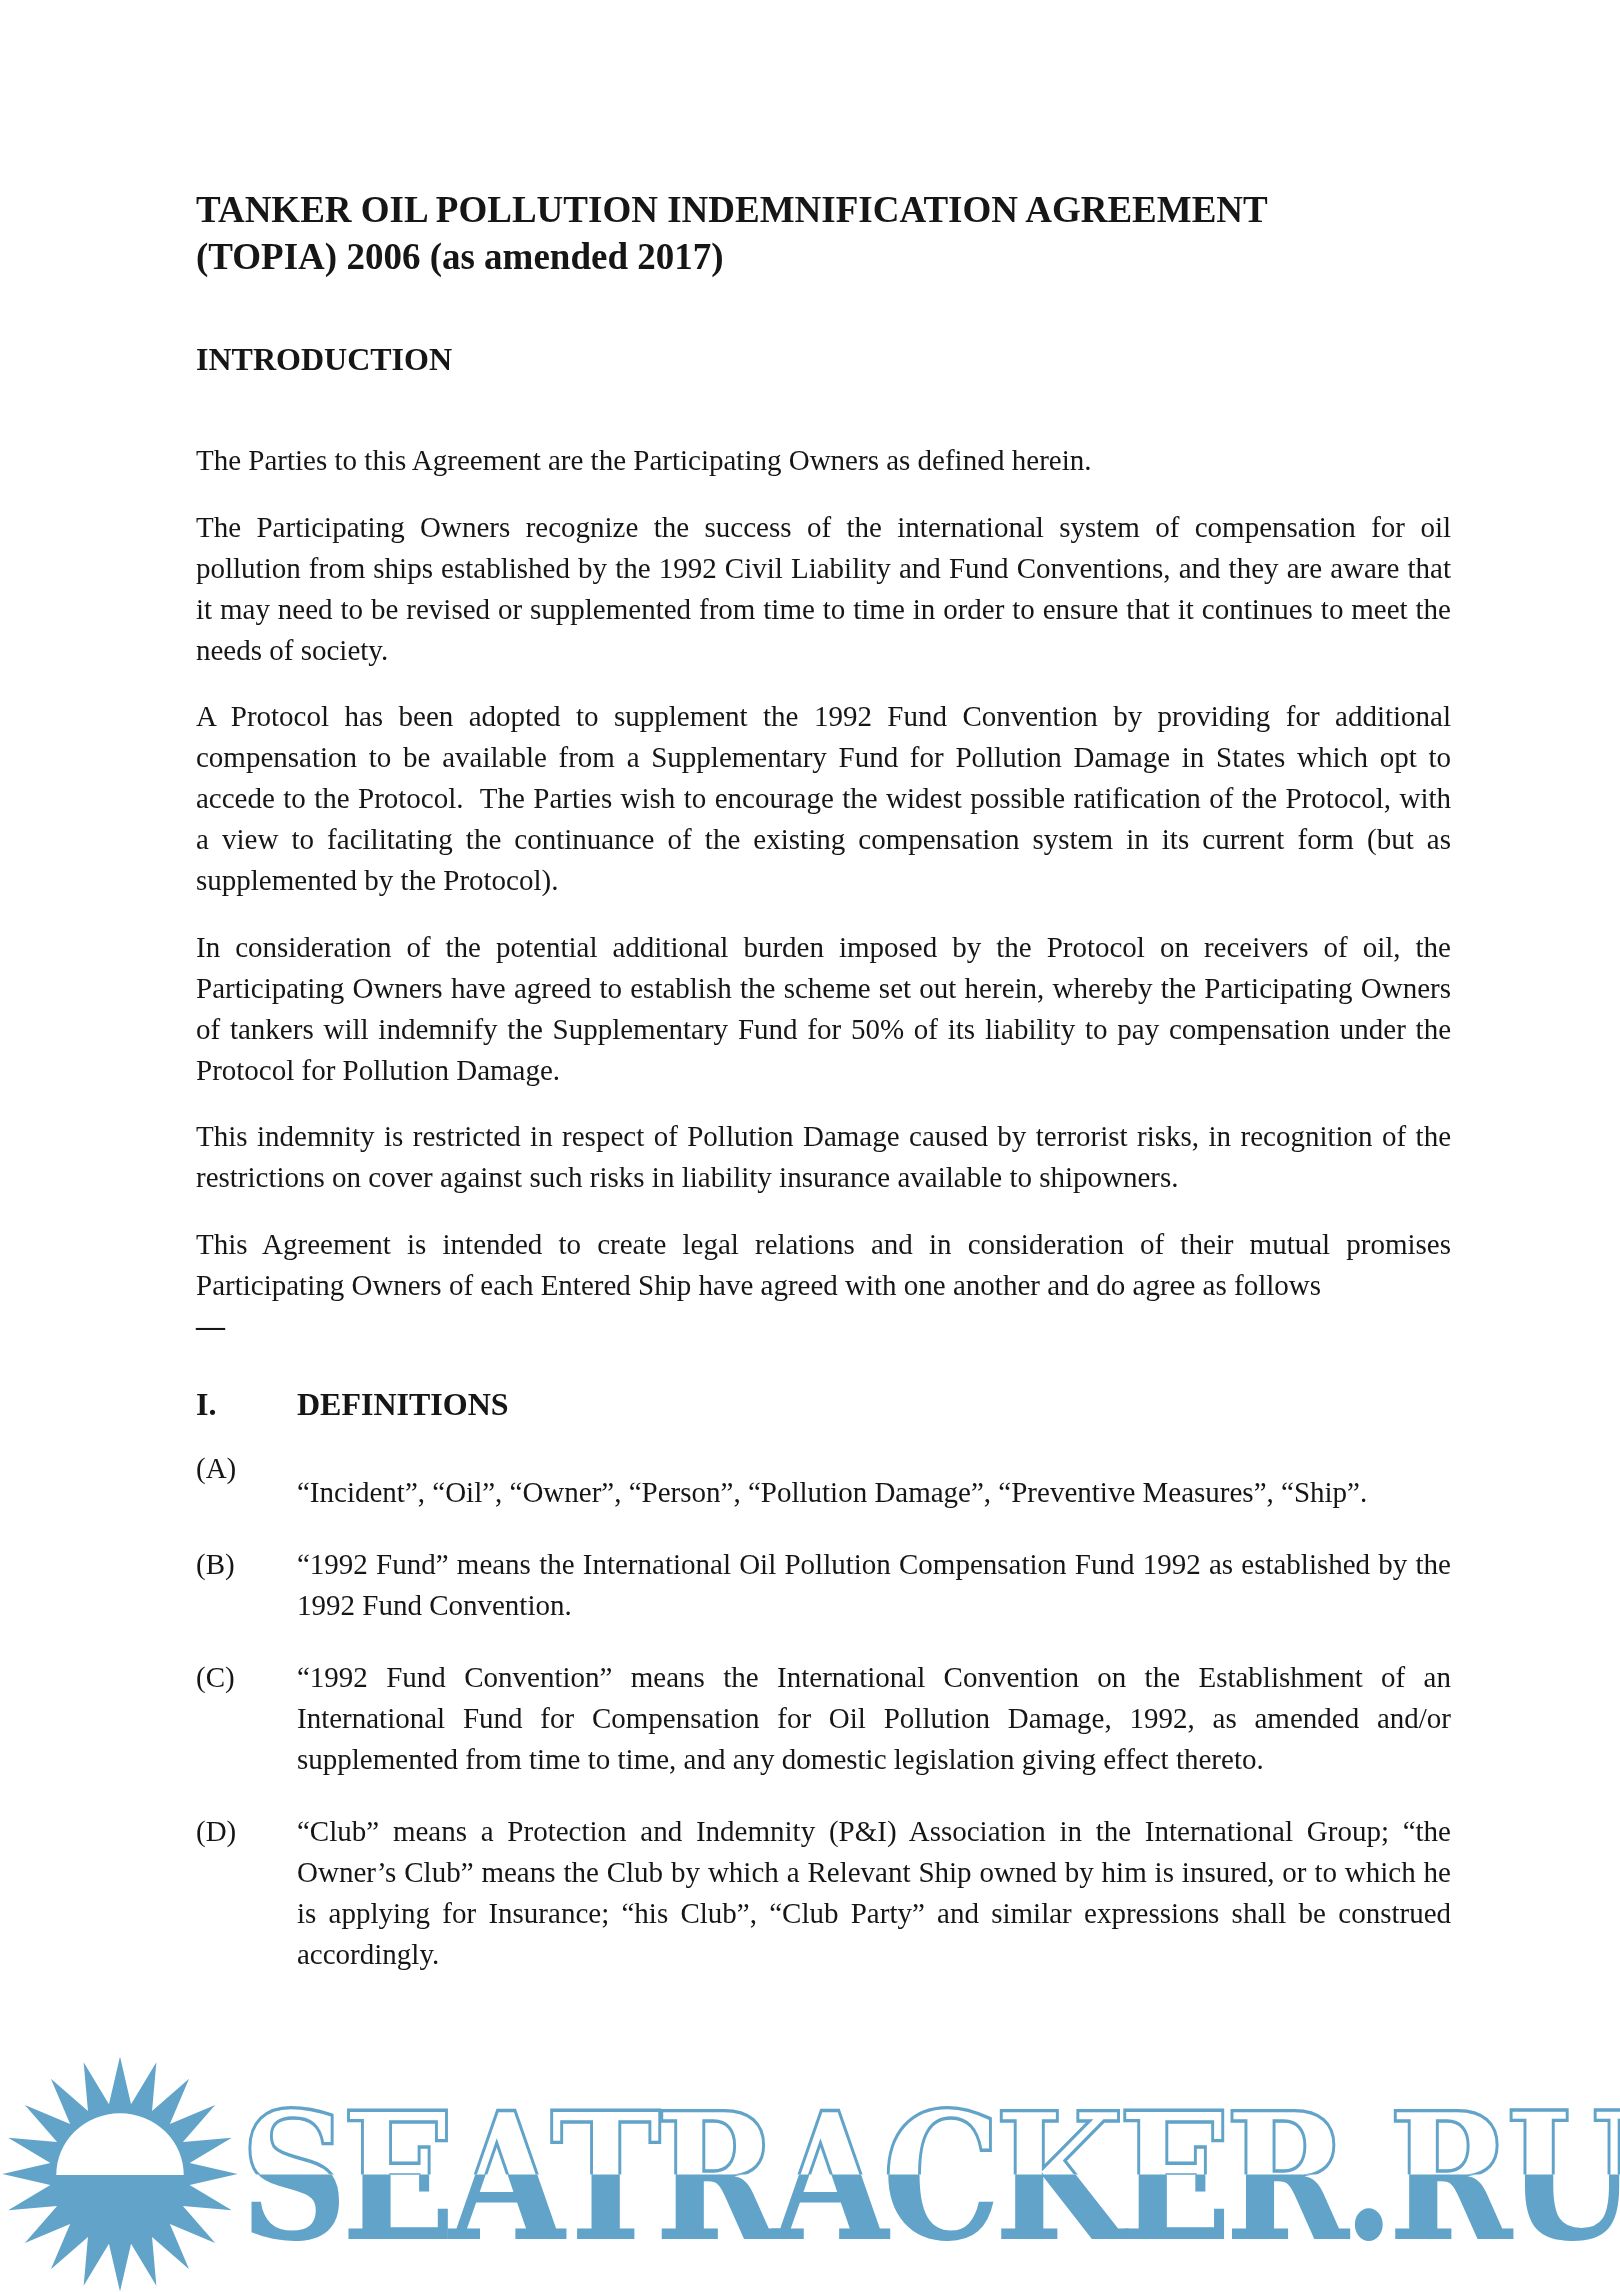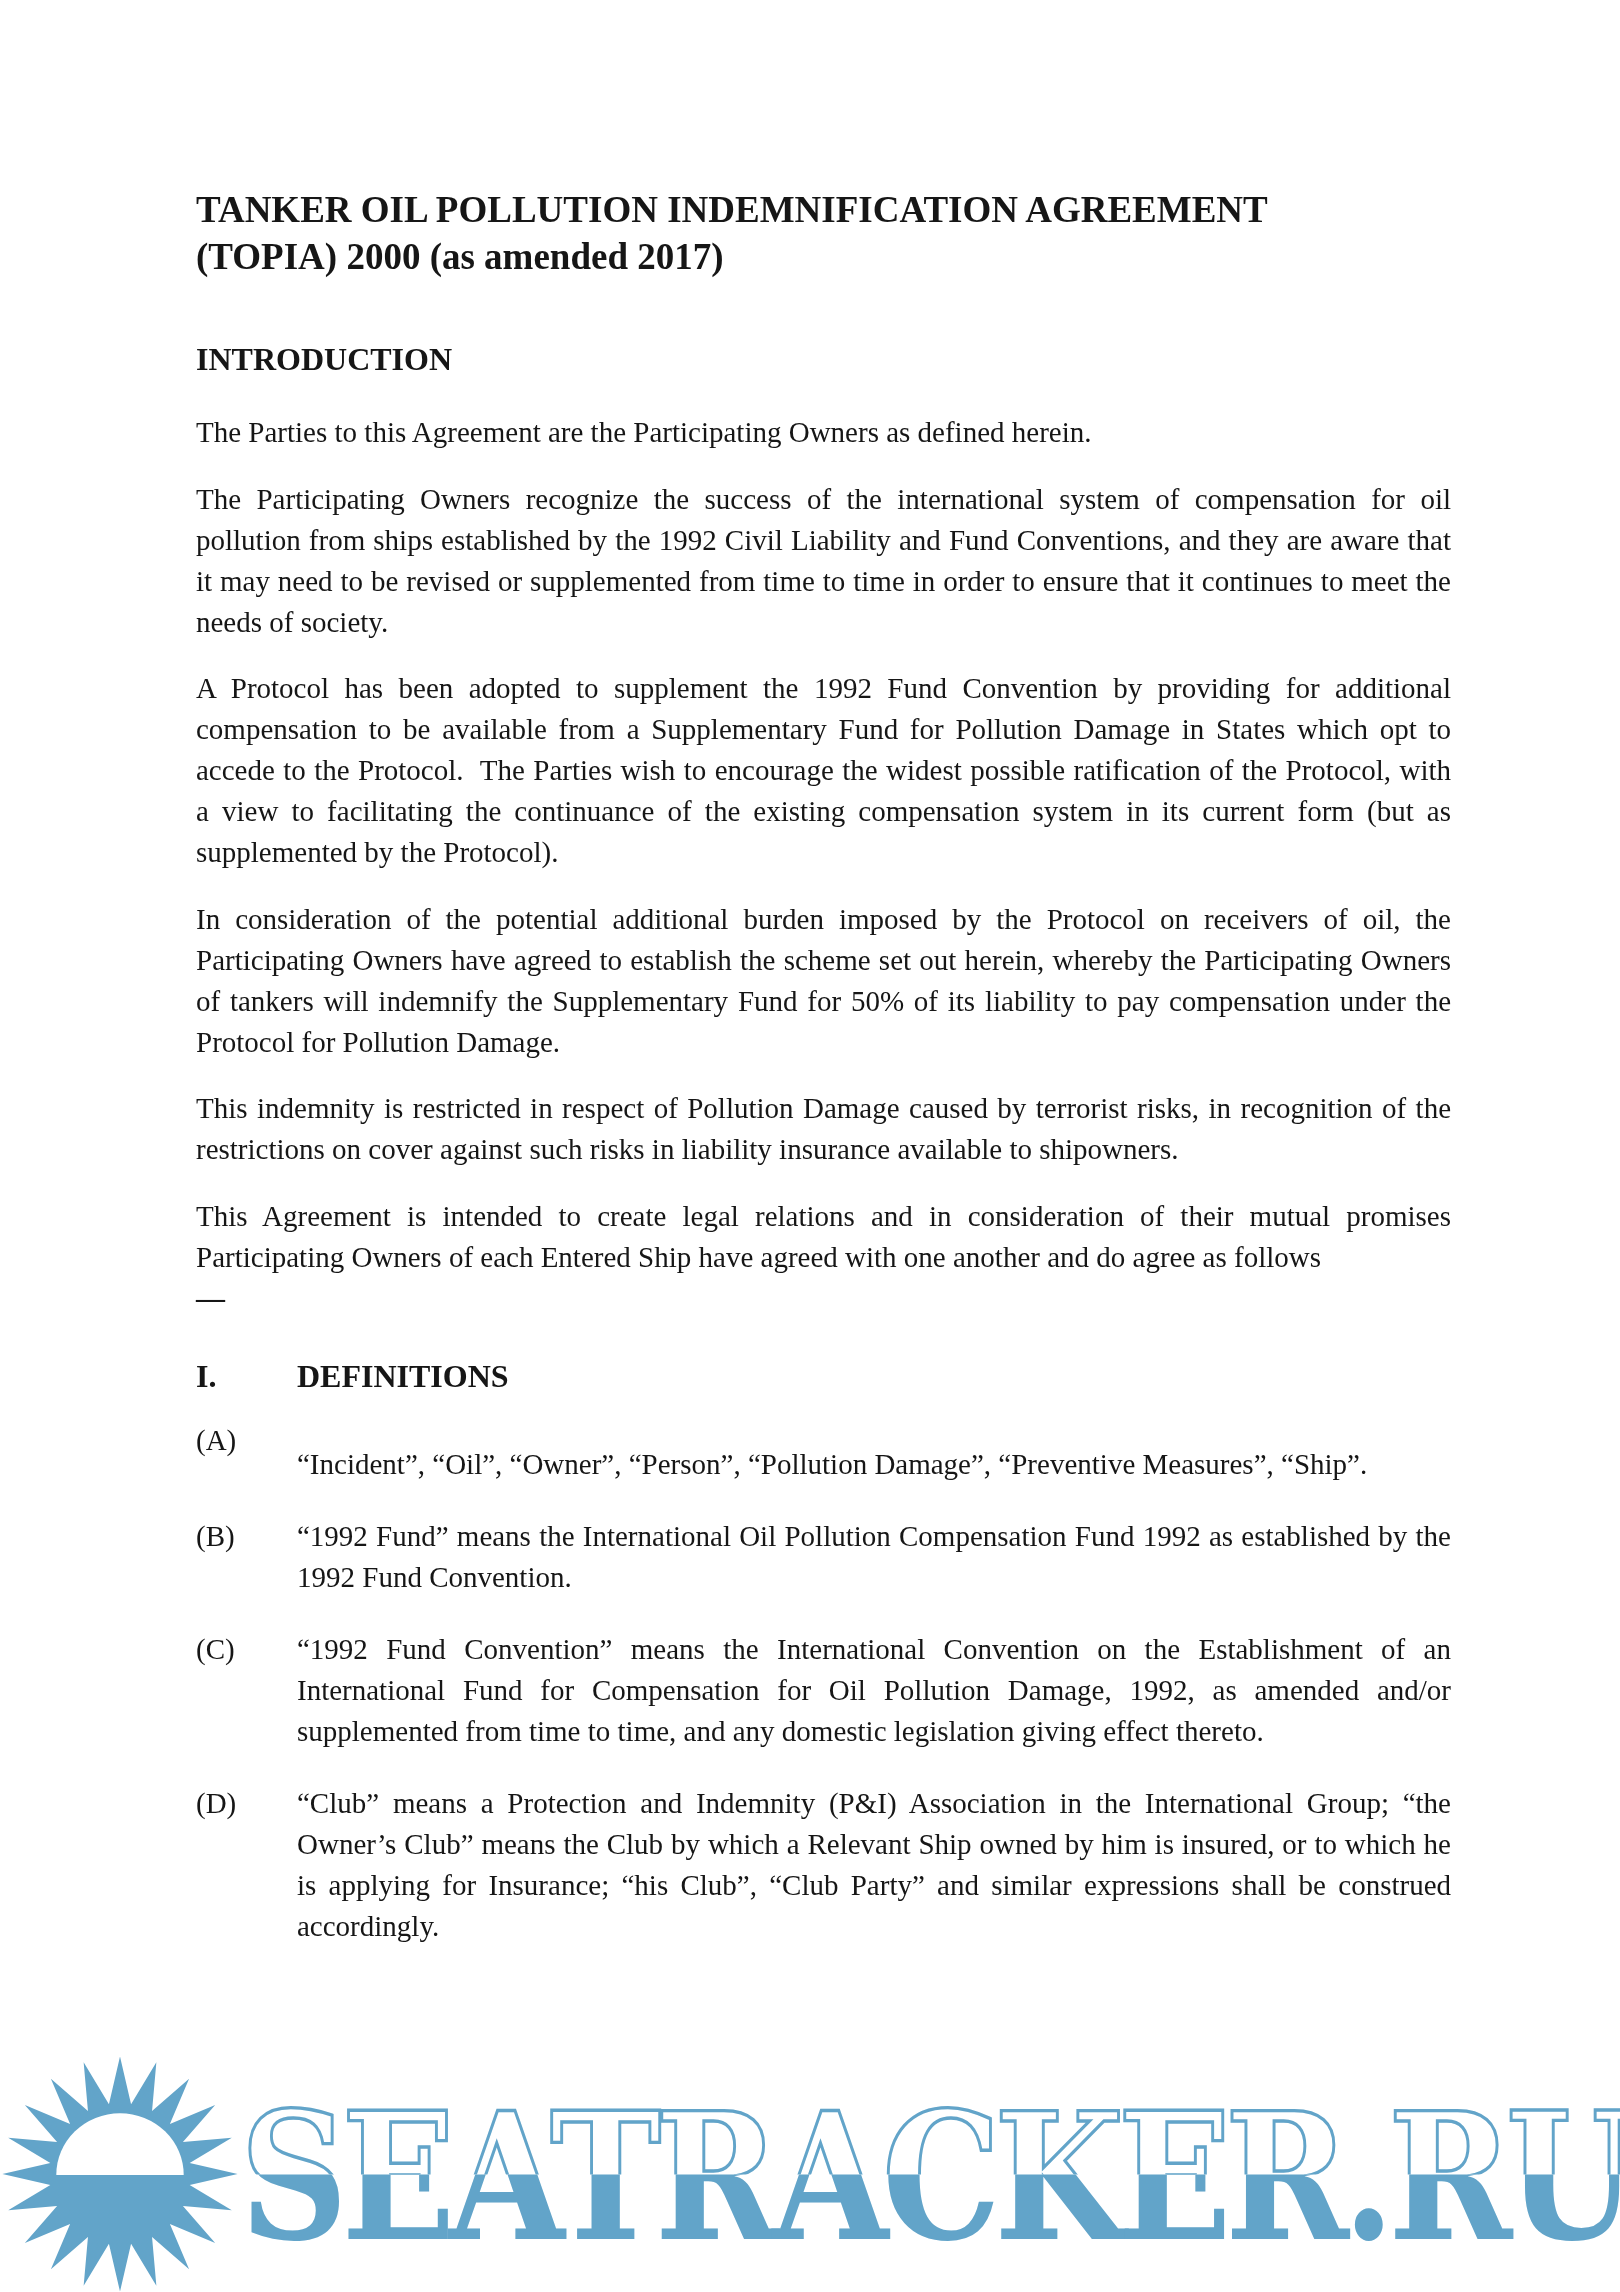--- a/index.html
+++ b/index.html
@@ -31,21 +31,21 @@
     font-size: 32px;
     line-height: 41px;
     font-weight: bold;
   }
   .para {
     margin: 25.5px 0 0 0;
     font-size: 29px;
     line-height: 41px;
     text-align: justify;
   }
-  .para.first { margin-top: 32px; }
+  .para.first { margin-top: 60px; }
   .para.dash-line {
     margin-top: 0;
     text-align: left;
     font-weight: bold;
   }
   .def-heading {
     display: flex;
     margin-top: 37px;
     font-size: 32px;
     line-height: 41px;
@@ -105,21 +105,21 @@
   }
 </style>
 </head>
 <body>
 
 <div class="page">
   <div class="content">
 
     <h1 class="title">
       <span class="title-line">TANKER OIL POLLUTION INDEMNIFICATION AGREEMENT</span>
-      <span class="title-line">(TOPIA) 2000 (as amended 2017)</span>
+      <span class="title-line">(TOPIA) 2006 (as amended 2017)</span>
     </h1>
 
     <h2 class="section-heading">INTRODUCTION</h2>
 
     <p class="para first">The Parties to this Agreement are the Participating Owners as defined herein.</p>
     <p class="para">The Participating Owners recognize the success of the international system of compensation for oil pollution from ships established by the 1992 Civil Liability and Fund Conventions, and they are aware that it may need to be revised or supplemented from time to time in order to ensure that it continues to meet the needs of society.</p>
     <p class="para">A Protocol has been adopted to supplement the 1992 Fund Convention by providing for additional compensation to be available from a Supplementary Fund for Pollution Damage in States which opt to accede to the Protocol.&nbsp; The Parties wish to encourage the widest possible ratification of the Protocol, with a view to facilitating the continuance of the existing compensation system in its current form (but as supplemented by the Protocol).</p>
     <p class="para">In consideration of the potential additional burden imposed by the Protocol on receivers of oil, the Participating Owners have agreed to establish the scheme set out herein, whereby the Participating Owners of tankers will indemnify the Supplementary Fund for 50% of its liability to pay compensation under the Protocol for Pollution Damage.</p>
     <p class="para">This indemnity is restricted in respect of Pollution Damage caused by terrorist risks, in recognition of the restrictions on cover against such risks in liability insurance available to shipowners.</p>
     <p class="para">This Agreement is intended to create legal relations and in consideration of their mutual promises Participating Owners of each Entered Ship have agreed with one another and do agree as follows</p>

